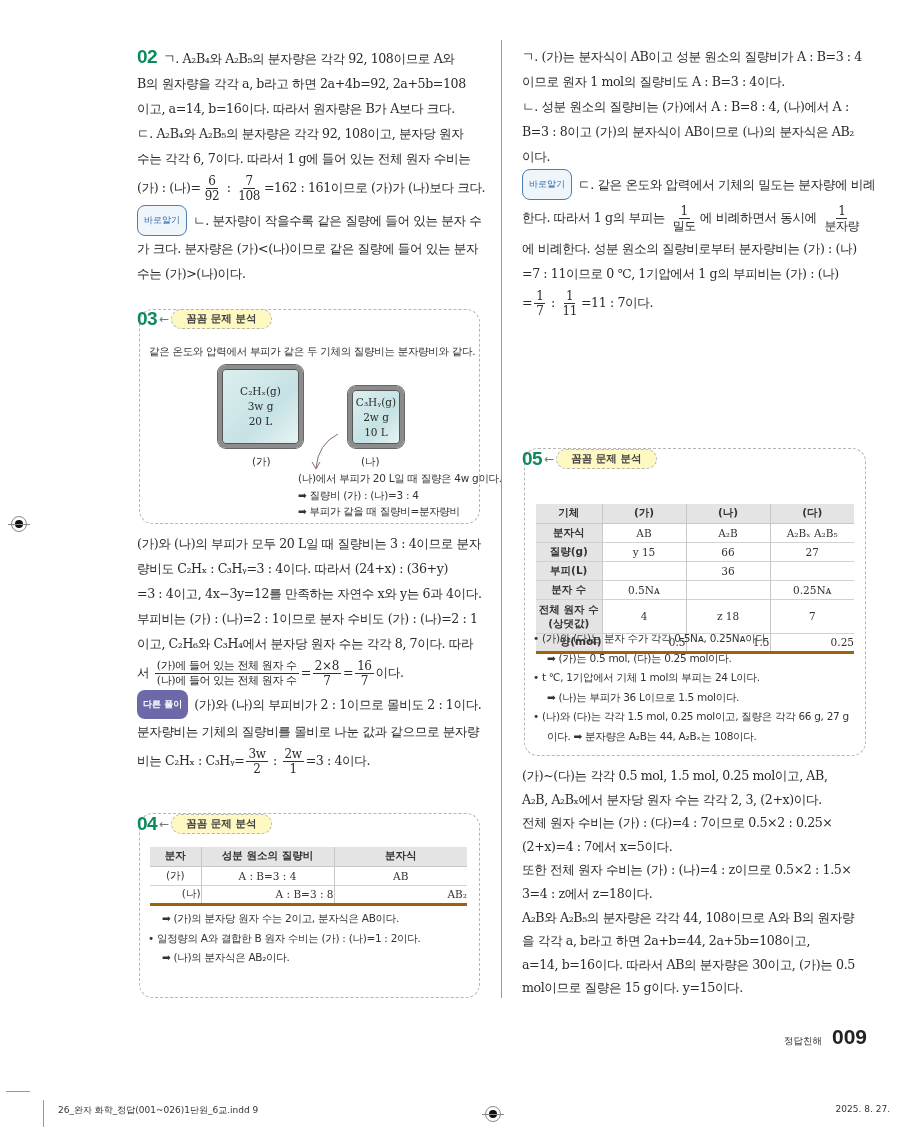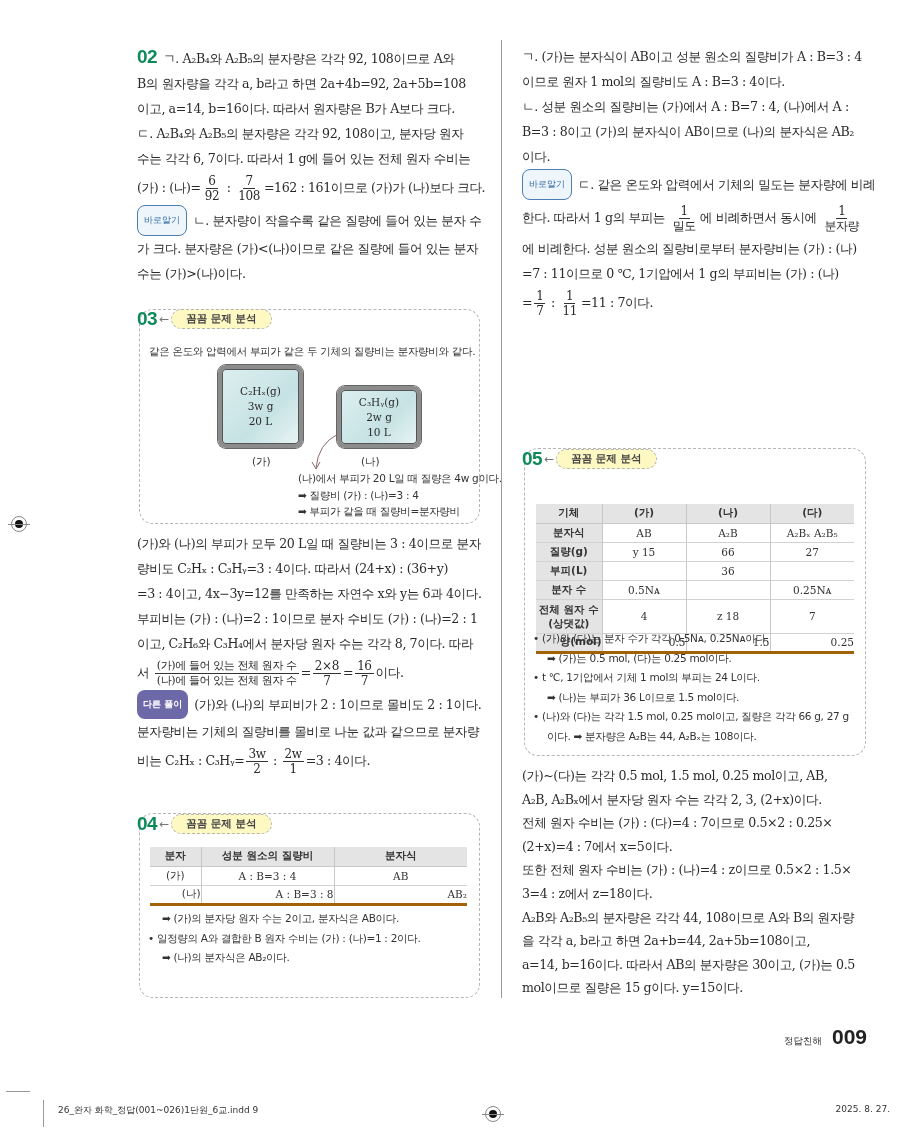--- a/index.html
+++ b/index.html
@@ -70,21 +70,21 @@
       </span><span>=162 : 161이므로 (가)가 (나)보다 크다.</span>
   </div>
   <div class="line serif"><span class="badge badge-outline">바로알기</span><span>ㄴ. 분자량이 작을수록 같은 질량에 들어 있는 분자 수</span></div>
   <div class="line serif">가 크다. 분자량은 (가)&lt;(나)이므로 같은 질량에 들어 있는 분자</div>
   <div class="line serif">수는 (가)&gt;(나)이다.</div>
 </div>
 
 <div class="col col-right" style="top:44px;">
   <div class="line serif">ㄱ. (가)는 분자식이 AB이고 성분 원소의 질량비가 A : B=3 : 4</div>
   <div class="line serif">이므로 원자 1 mol의 질량비도 A : B=3 : 4이다.</div>
-  <div class="line serif">ㄴ. 성분 원소의 질량비는 (가)에서 A : B=7 : 4, (나)에서 A :</div>
+  <div class="line serif">ㄴ. 성분 원소의 질량비는 (가)에서 A : B=8 : 4, (나)에서 A :</div>
   <div class="line serif">B=3 : 8이고 (가)의 분자식이 AB이므로 (나)의 분자식은 AB₂</div>
   <div class="line serif">이다.</div>
   <div class="line serif"><span class="badge badge-outline">바로알기</span><span>ㄷ. 같은 온도와 압력에서 기체의 밀도는 분자량에 비례</span></div>
   <div class="line serif" style="line-height:36px;">
     <span>한다. 따라서 1 g의 부피는 </span><span class="frac">
         <span class="num">1</span>
         <span class="den">밀도</span>
       </span><span>에 비례하면서 동시에 </span><span class="frac">
         <span class="num">1</span>
         <span class="den">분자량</span>
@@ -111,21 +111,21 @@
 </div>
 <div class="small" style="position:absolute; left:149px; top:342px;">같은 온도와 압력에서 부피가 같은 두 기체의 질량비는 분자량비와 같다.</div>
 
 <div class="vessel serif" style="left:218px; top:365px; width:85px; height:83px;">
   <span>C₂Hₓ(g)</span>
     <span>3w g</span>
     <span>20 L</span>
 </div>
 <div class="vlabel" style="left:252px; top:455px;">(가)</div>
 
-<div class="vessel serif" style="left:337px; top:386px; width:84px; height:62px;">
+<div class="vessel serif" style="left:348px; top:386px; width:56px; height:62px;">
   <span>C₃Hᵧ(g)</span>
     <span>2w g</span>
     <span>10 L</span>
 </div>
 <div class="vlabel" style="left:361px; top:455px;">(나)</div>
 
 <svg style="position:absolute; left:308px; top:430px;" width="40" height="42">
   <path d="M30 4 Q10 14 8 38" fill="none" stroke="#8a6a6a" stroke-width="1"></path>
   <path d="M4 32 L8 39 L12 32" fill="none" stroke="#8a6a6a" stroke-width="1"></path>
 </svg>

